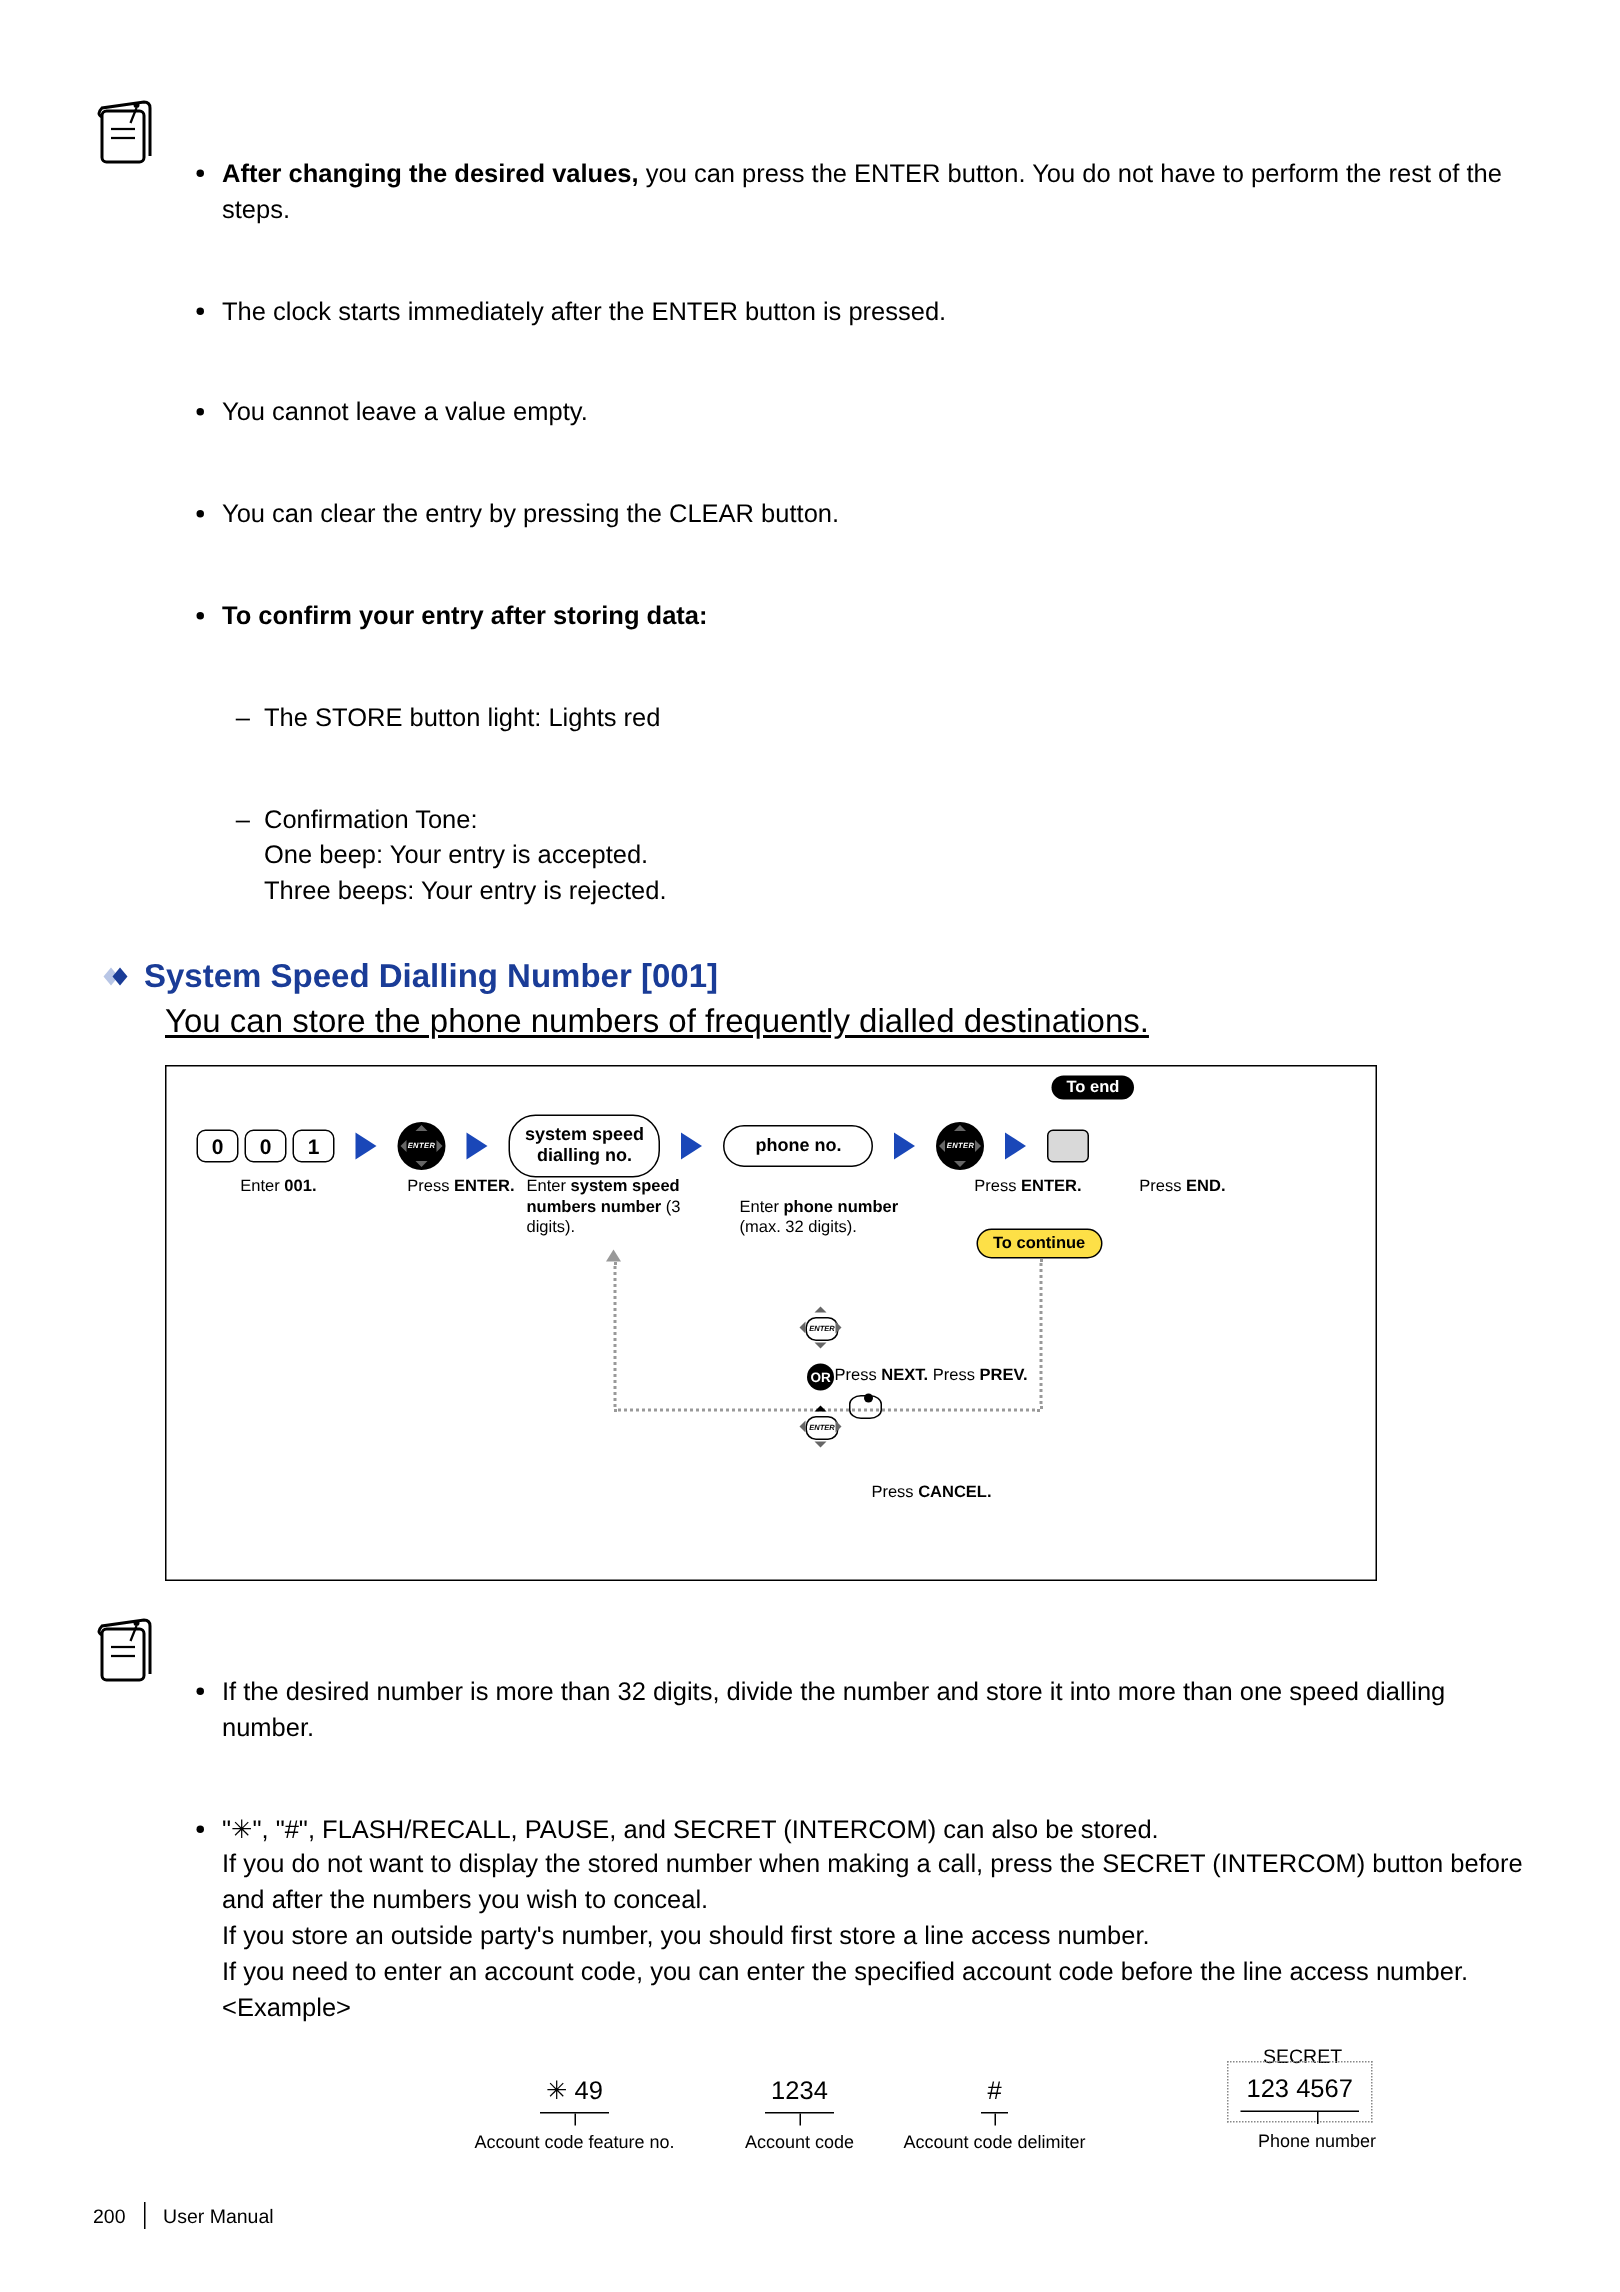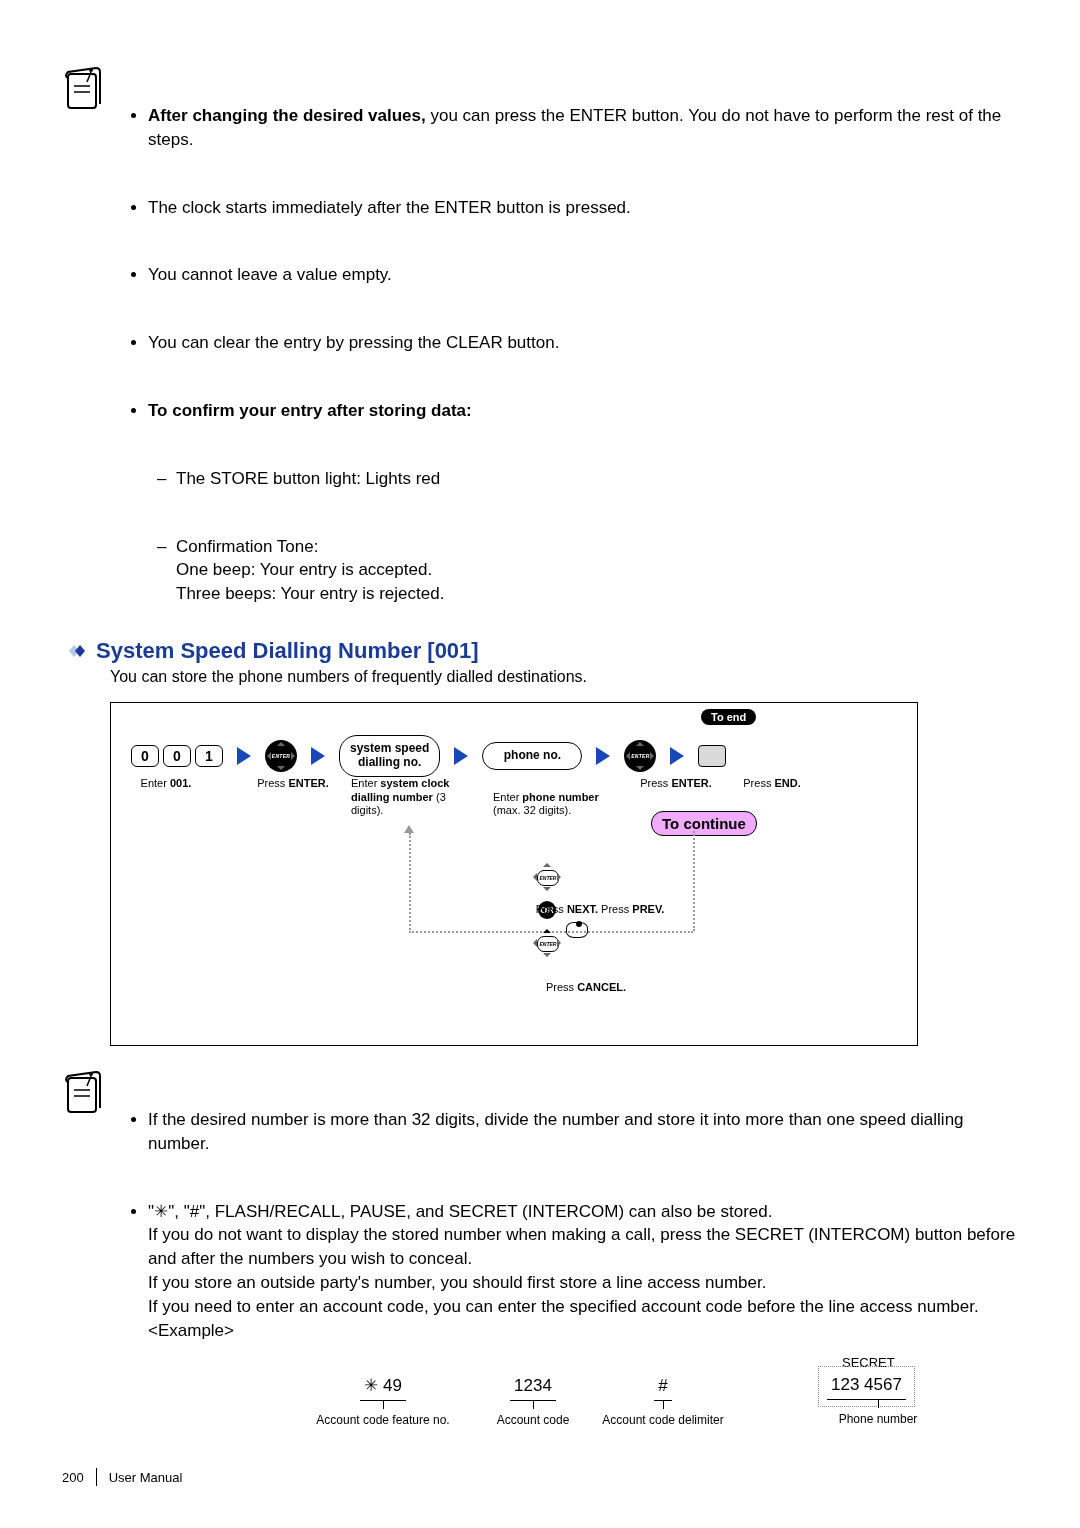--- a/index.html
+++ b/index.html
@@ -29,21 +29,21 @@
   .note-body ul { margin:0; padding-left:22px; }
   .note-body ul > li { list-style: disc; margin-bottom:4px;margin-top:44px; }
   .note-body ul ul { margin-top:4px; padding-left:28px; }
   .note-body ul ul > li { list-style:"–  "; }
 
   
   .feature-line { display:flex; align-items:center; gap:6px; margin:14px 0 4px; }
   .feature-title { color:#1a3c97; font-size:22px; font-weight:bold; }
   .diamond { fill:#1a3c97; }
   .diamond.light { fill:#b8c6e6; }
-  .feature-desc { font-size:16px; margin-bottom:16px; padding-left:48px; }
+  .feature-desc { font-size:22px; margin-bottom:16px; padding-left:48px;text-decoration:underline; }
 
   
   .flowbox {
     border:1.4px solid #000;
     width:770px;
     margin-left:48px;
     padding:22px 18px 20px;
     position:relative;
     height:300px;
     margin-bottom:18px;
@@ -97,28 +97,28 @@
     border-radius:12px; color:#fff; background:#000;
     font-size:11px; font-weight:bold; padding:2px 10px;
   }
 
   .endbox {
     width:26px; height:20px; border:1.5px solid #000;
     background:#d9d9d9; border-radius:4px;
   }
 
   .flow-caption {
-    position:absolute; font-size:11px; text-align:center; line-height:1.25;
+    position:absolute; font-size:11px; text-align:right; line-height:1.25;
     width:110px;
   }
   .flow-caption b { font-weight:bold; }
 
   .to-continue-pill {
     position:absolute; border:1.5px solid #000; border-radius:12px;
-    background:#f0abfc; font-size:15px; font-weight:bold;
+    background:#fde047; font-size:11px; font-weight:bold;
     padding:3px 10px;
   }
 
   .or-badge {
     font-size:9px; font-weight:bold; background:#000; color:#fff;
     border-radius:50%; width:18px; height:18px;
     display:flex; align-items:center; justify-content:center;
   }
 
   .dash-v { position:absolute; border-left:2px dotted #999; }
@@ -265,21 +265,21 @@
       <div class="endbox"></div>
     </div>
 
     <div class="flow-caption" style="left:10px;  top:74px; width:90px;">
       <span>Enter </span><b>001.</b>
     </div>
     <div class="flow-caption" style="left:132px; top:74px; width:100px;">
       <span>Press </span><b>ENTER.</b>
     </div>
     <div class="flow-caption" style="left:240px; top:74px; width:120px; text-align:left;">
-      <span>Enter </span><b>system clock dialling number</b><span> (3 digits).</span>
+      <span>Enter </span><b>system speed numbers number</b><span> (3 digits).</span>
     </div>
     <div class="flow-caption" style="left:382px; top:74px; width:120px; text-align:left; white-space:pre-line;">
       <span>Enter </span><b>phone number</b><span>
 (max. 32 digits).</span>
     </div>
     <div class="flow-caption" style="left:520px; top:74px; width:90px;">
       <span>Press </span><b>ENTER.</b>
     </div>
     <div class="flow-caption" style="left:616px; top:74px; width:90px;">
       <span>Press </span><b>END.</b>

